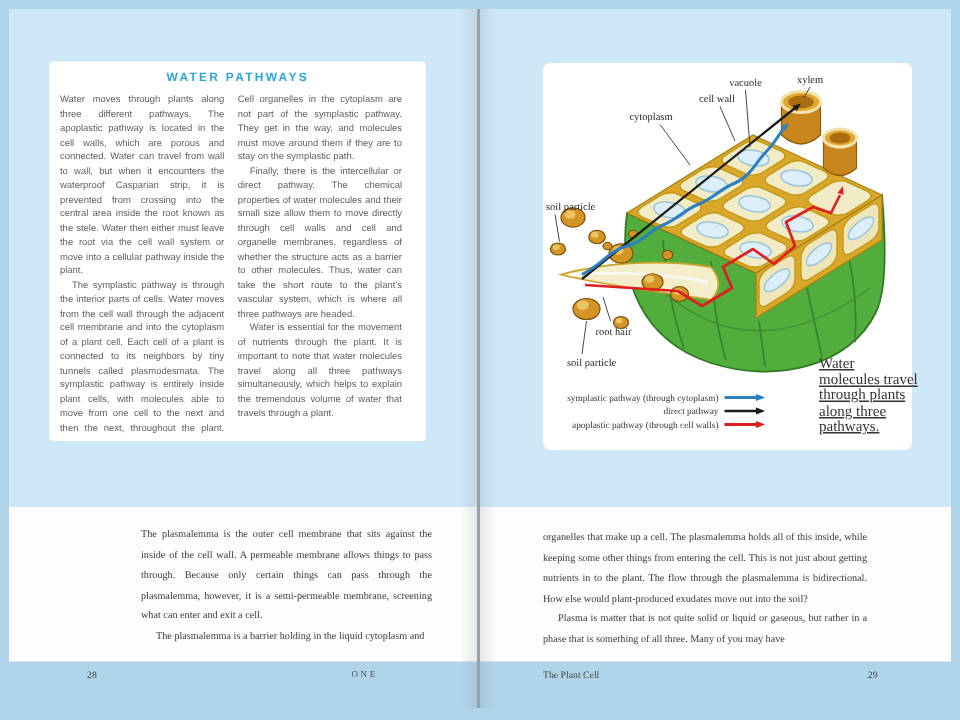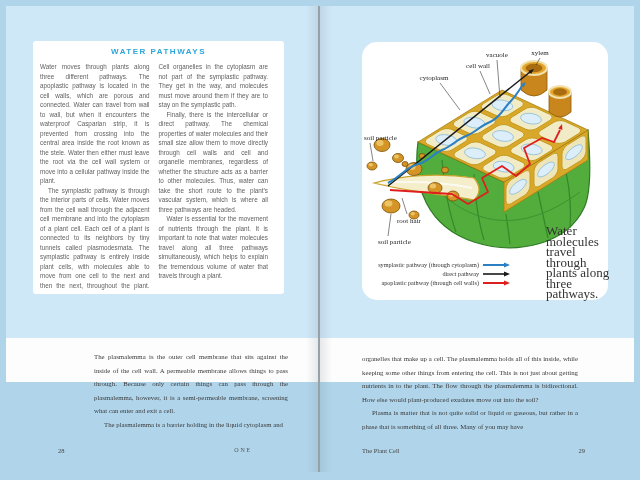--- a/index.html
+++ b/index.html
@@ -1,39 +1,39 @@
 <!DOCTYPE html>
 <html><head>
 <meta charset="utf-8">
 <style>
   html,body{margin:0;padding:0;}
   .canvas{position:relative;width:640px;height:480px;background:#b0d5eb;overflow:hidden;
           font-family:"Liberation Serif", serif;}
-  .spread{position:absolute;left:6px;top:6px;width:628px;height:376px;background:#fdfdfd;}
+  .spread{position:absolute;left:6px;top:6px;width:628px;height:435px;background:#fdfdfd;}
   .top-band{position:absolute;left:0;top:0;width:628px;height:332px;background:#cfe8f8;}
   .gutter{position:absolute;left:312px;top:0;width:2px;height:466px;background:#96a1a8;}
   .gutter-shade-l{position:absolute;left:300px;top:0;width:12px;height:466px;
      background:linear-gradient(to right, rgba(120,135,145,0), rgba(120,135,145,.18));}
   .gutter-shade-r{position:absolute;left:314px;top:0;width:12px;height:466px;
      background:linear-gradient(to left, rgba(120,135,145,0), rgba(120,135,145,.18));}
 
   .panel{position:absolute;background:#ffffff;border-radius:3px;}
   .left-panel{left:27px;top:35px;width:251px;height:253px;}
-  .right-panel{left:356px;top:36px;width:246px;height:258px;border-radius:15px;}
+  .right-panel{left:356px;top:36px;width:246px;height:258px;border-radius:5px;}
 
   .article-title{margin:6px 0 4px 0;text-align:center;
      font-family:"Liberation Sans", sans-serif;font-size:8px;font-weight:bold;
      letter-spacing:1.5px;color:#2fa6db;}
   .cols{padding:2px 16px 0 7px;column-count:2;column-gap:9px;text-align:justify;
      font-family:"Liberation Sans", sans-serif;font-size:6.3px;line-height:9.5px;color:#5f5f5f;}
   .cols p{margin:0;}
   .cols p + p{text-indent:8px;}
 
-  .figure-caption{position:absolute;left:184px;top:184px;width:66px;
-     font-size:13px;line-height:10.5px;color:#333;}
+  .figure-caption{position:absolute;left:184px;top:196px;width:66px;
+     font-size:10px;line-height:10.5px;color:#333;text-decoration:underline;}
 
   .bottom-section{position:absolute;text-align:justify;font-size:6.8px;line-height:13.5px;color:#3a3a3a;}
   .bottom-left{left:88px;top:344px;width:194px;}
   .bottom-right{left:356px;top:346px;width:216px;}
   .section-heading{margin:0 0 3px 0;font-family:"Liberation Sans", sans-serif;
      font-size:7.5px;font-weight:bold;letter-spacing:1.2px;color:#e34a80;}
   .bottom-section p{margin:0;}
   .bottom-section p.indent{text-indent:10px;}
 
   .footer{position:absolute;top:441px;display:flex;justify-content:space-between;

